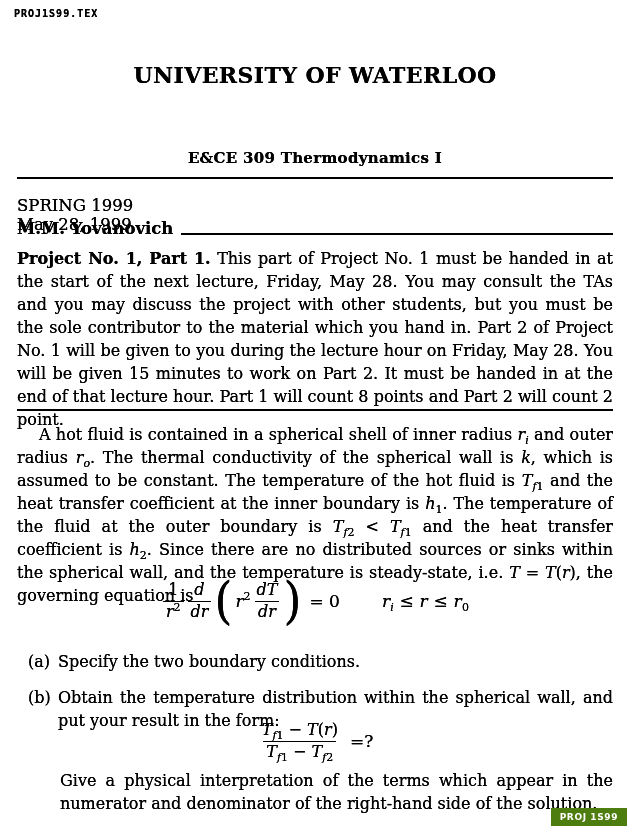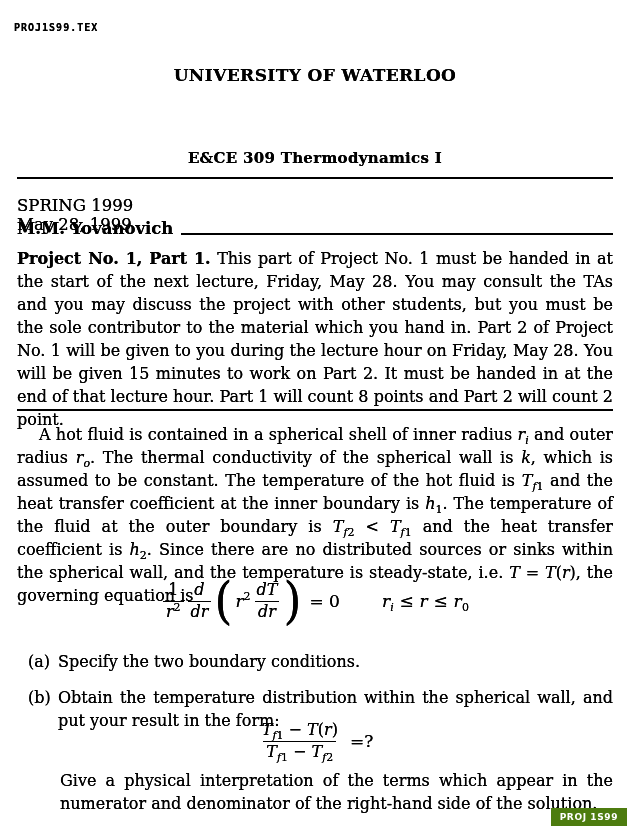--- a/index.html
+++ b/index.html
@@ -6,26 +6,26 @@
   body {
     width:630px; height:830px; background:#ffffff; color:#000;
     font-family:"DejaVu Serif", serif; position:relative; overflow:hidden;
   }
   .page { position:absolute; inset:0; text-shadow:0 0 .45px #000; }
   .it { font-style:italic; }
   sub { font-size:11px; line-height:0; }
   sup { font-size:11px; line-height:0; }
 
   .filename {
-    position:absolute; top:22px; left:14px;
+    position:absolute; top:8px; left:14px;
     font:bold 10px "DejaVu Sans Mono", monospace; letter-spacing:1px;text-align:center;
   }
   .title-block {
     position:absolute; top:64px; left:0; right:0; text-align:center;
-    font-weight:bold; font-size:17px; line-height:23px; letter-spacing:.4px;
+    font-weight:bold; font-size:22px; line-height:23px; letter-spacing:.4px;
   }
   .course {
     position:absolute; top:149px; left:0; right:0; text-align:center;
     font-weight:bold; font-size:15px; letter-spacing:.3px;
   }
   .rule { position:absolute; left:17px; right:17px; height:2px; background:#000; }
   .rule-1 { top:177px; }
   .rule-2 { top:409px; }
 
   .meta {

